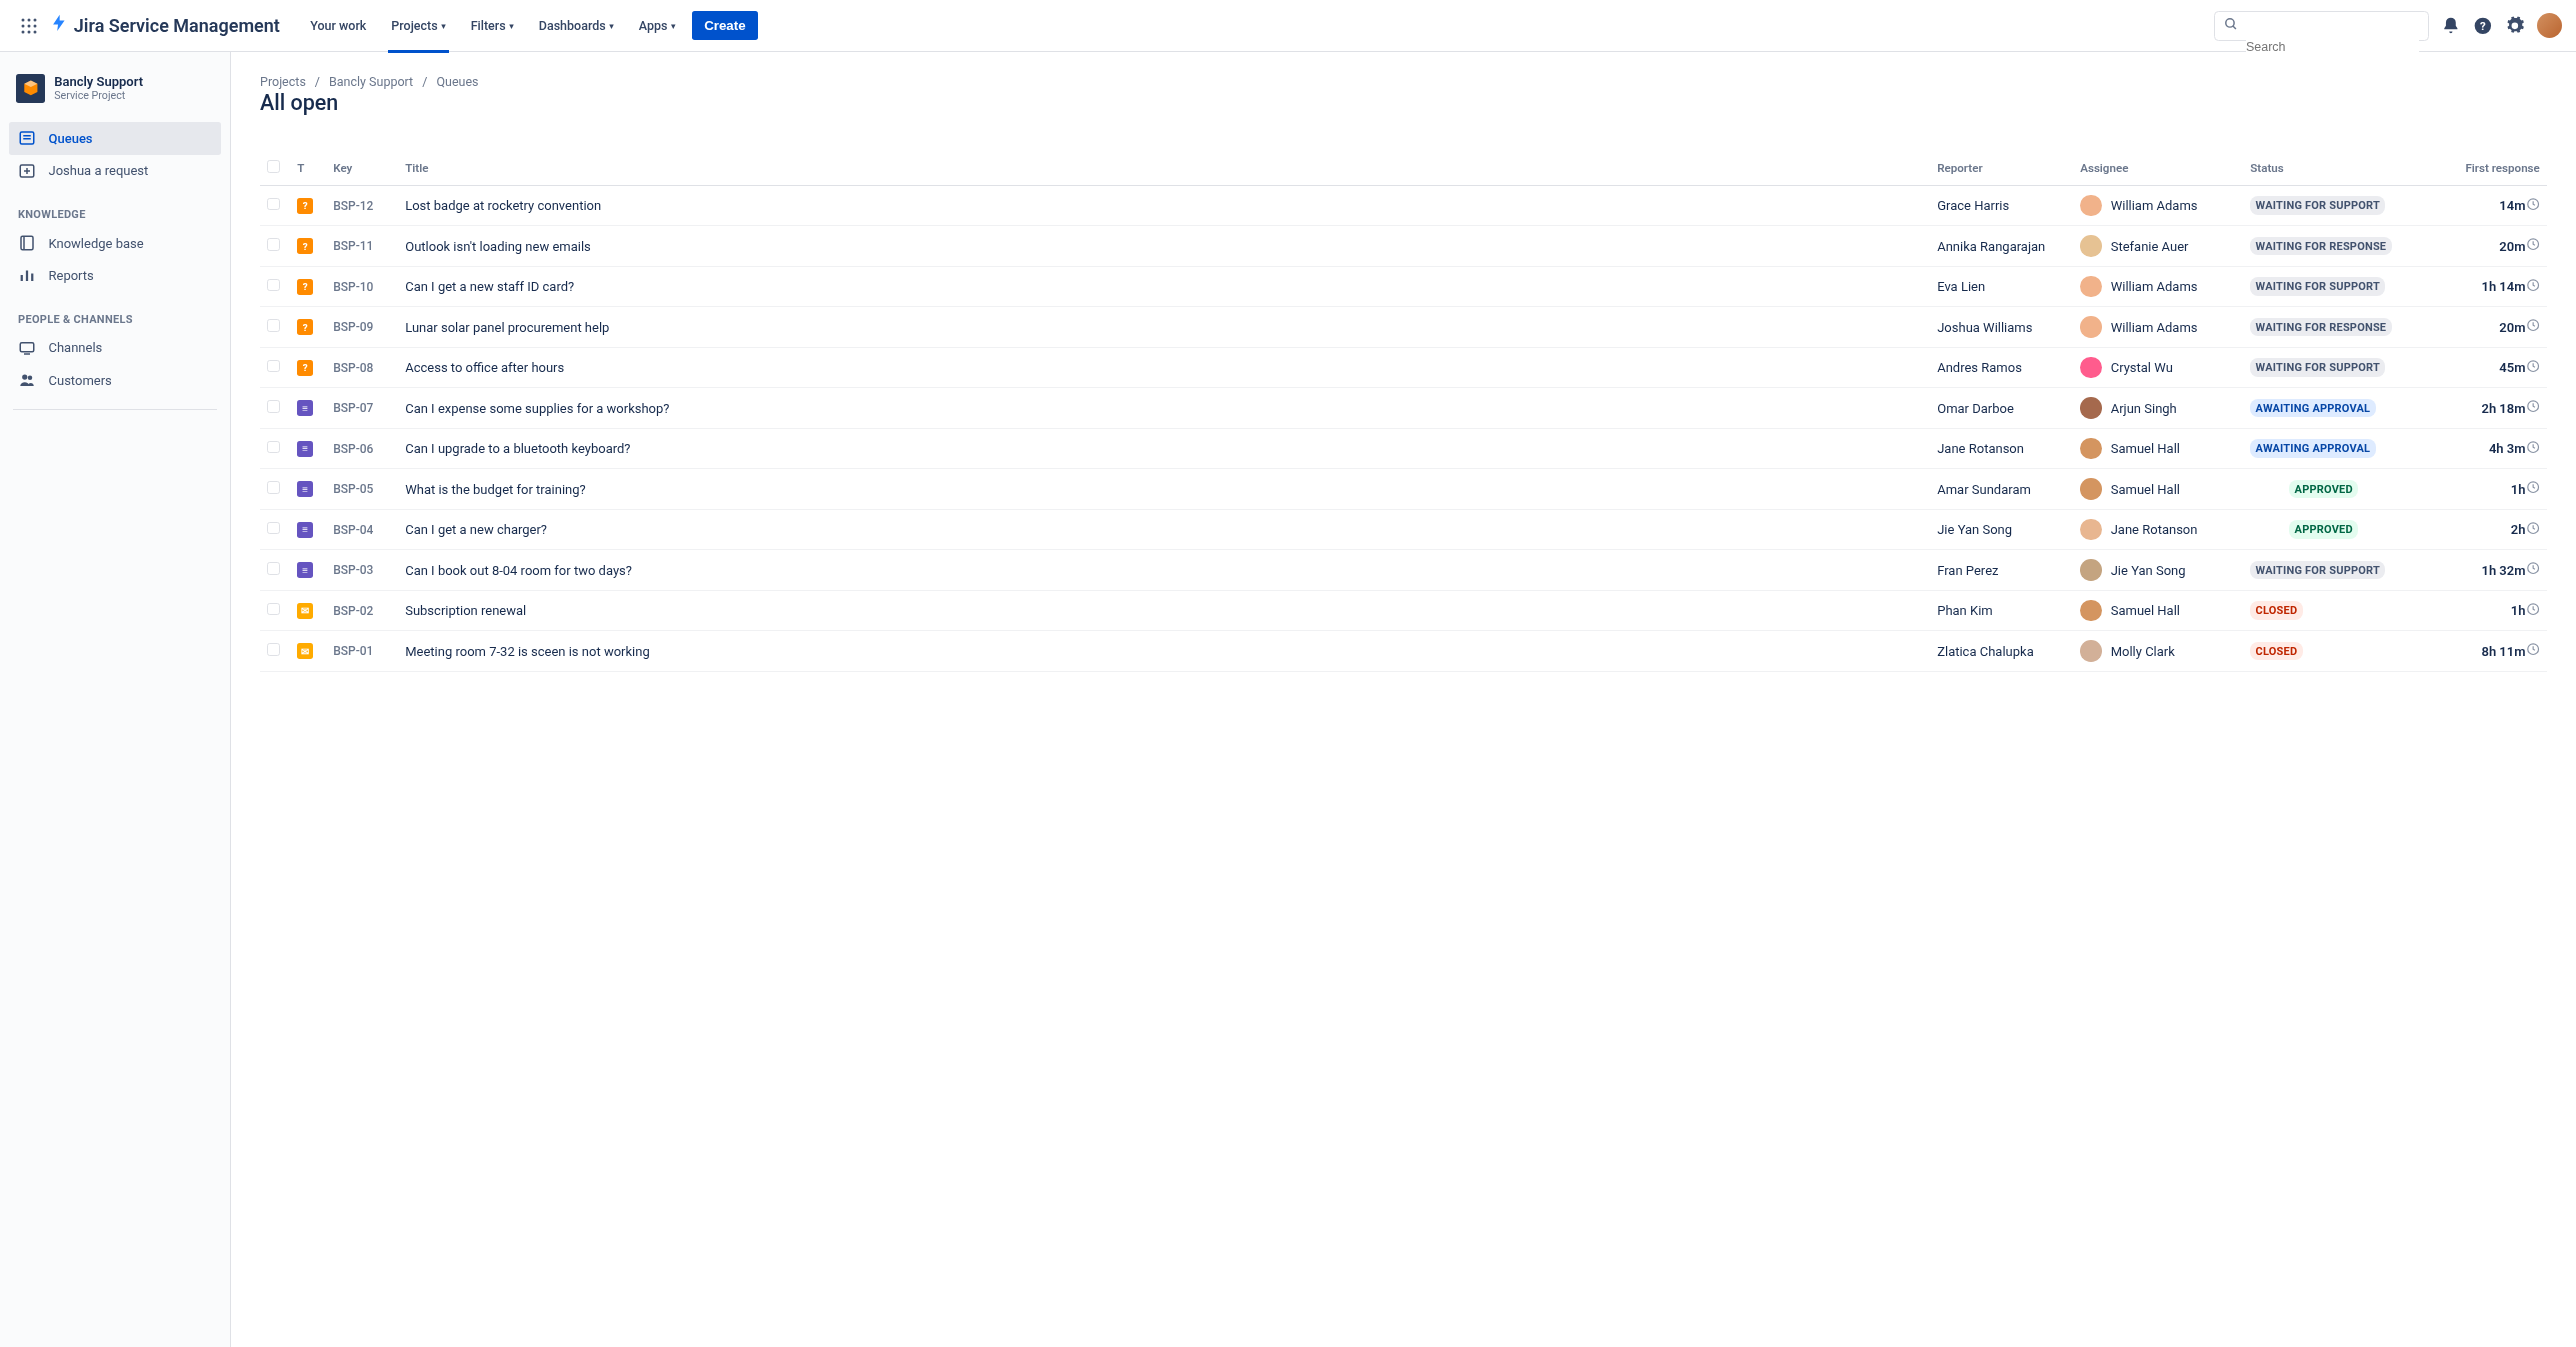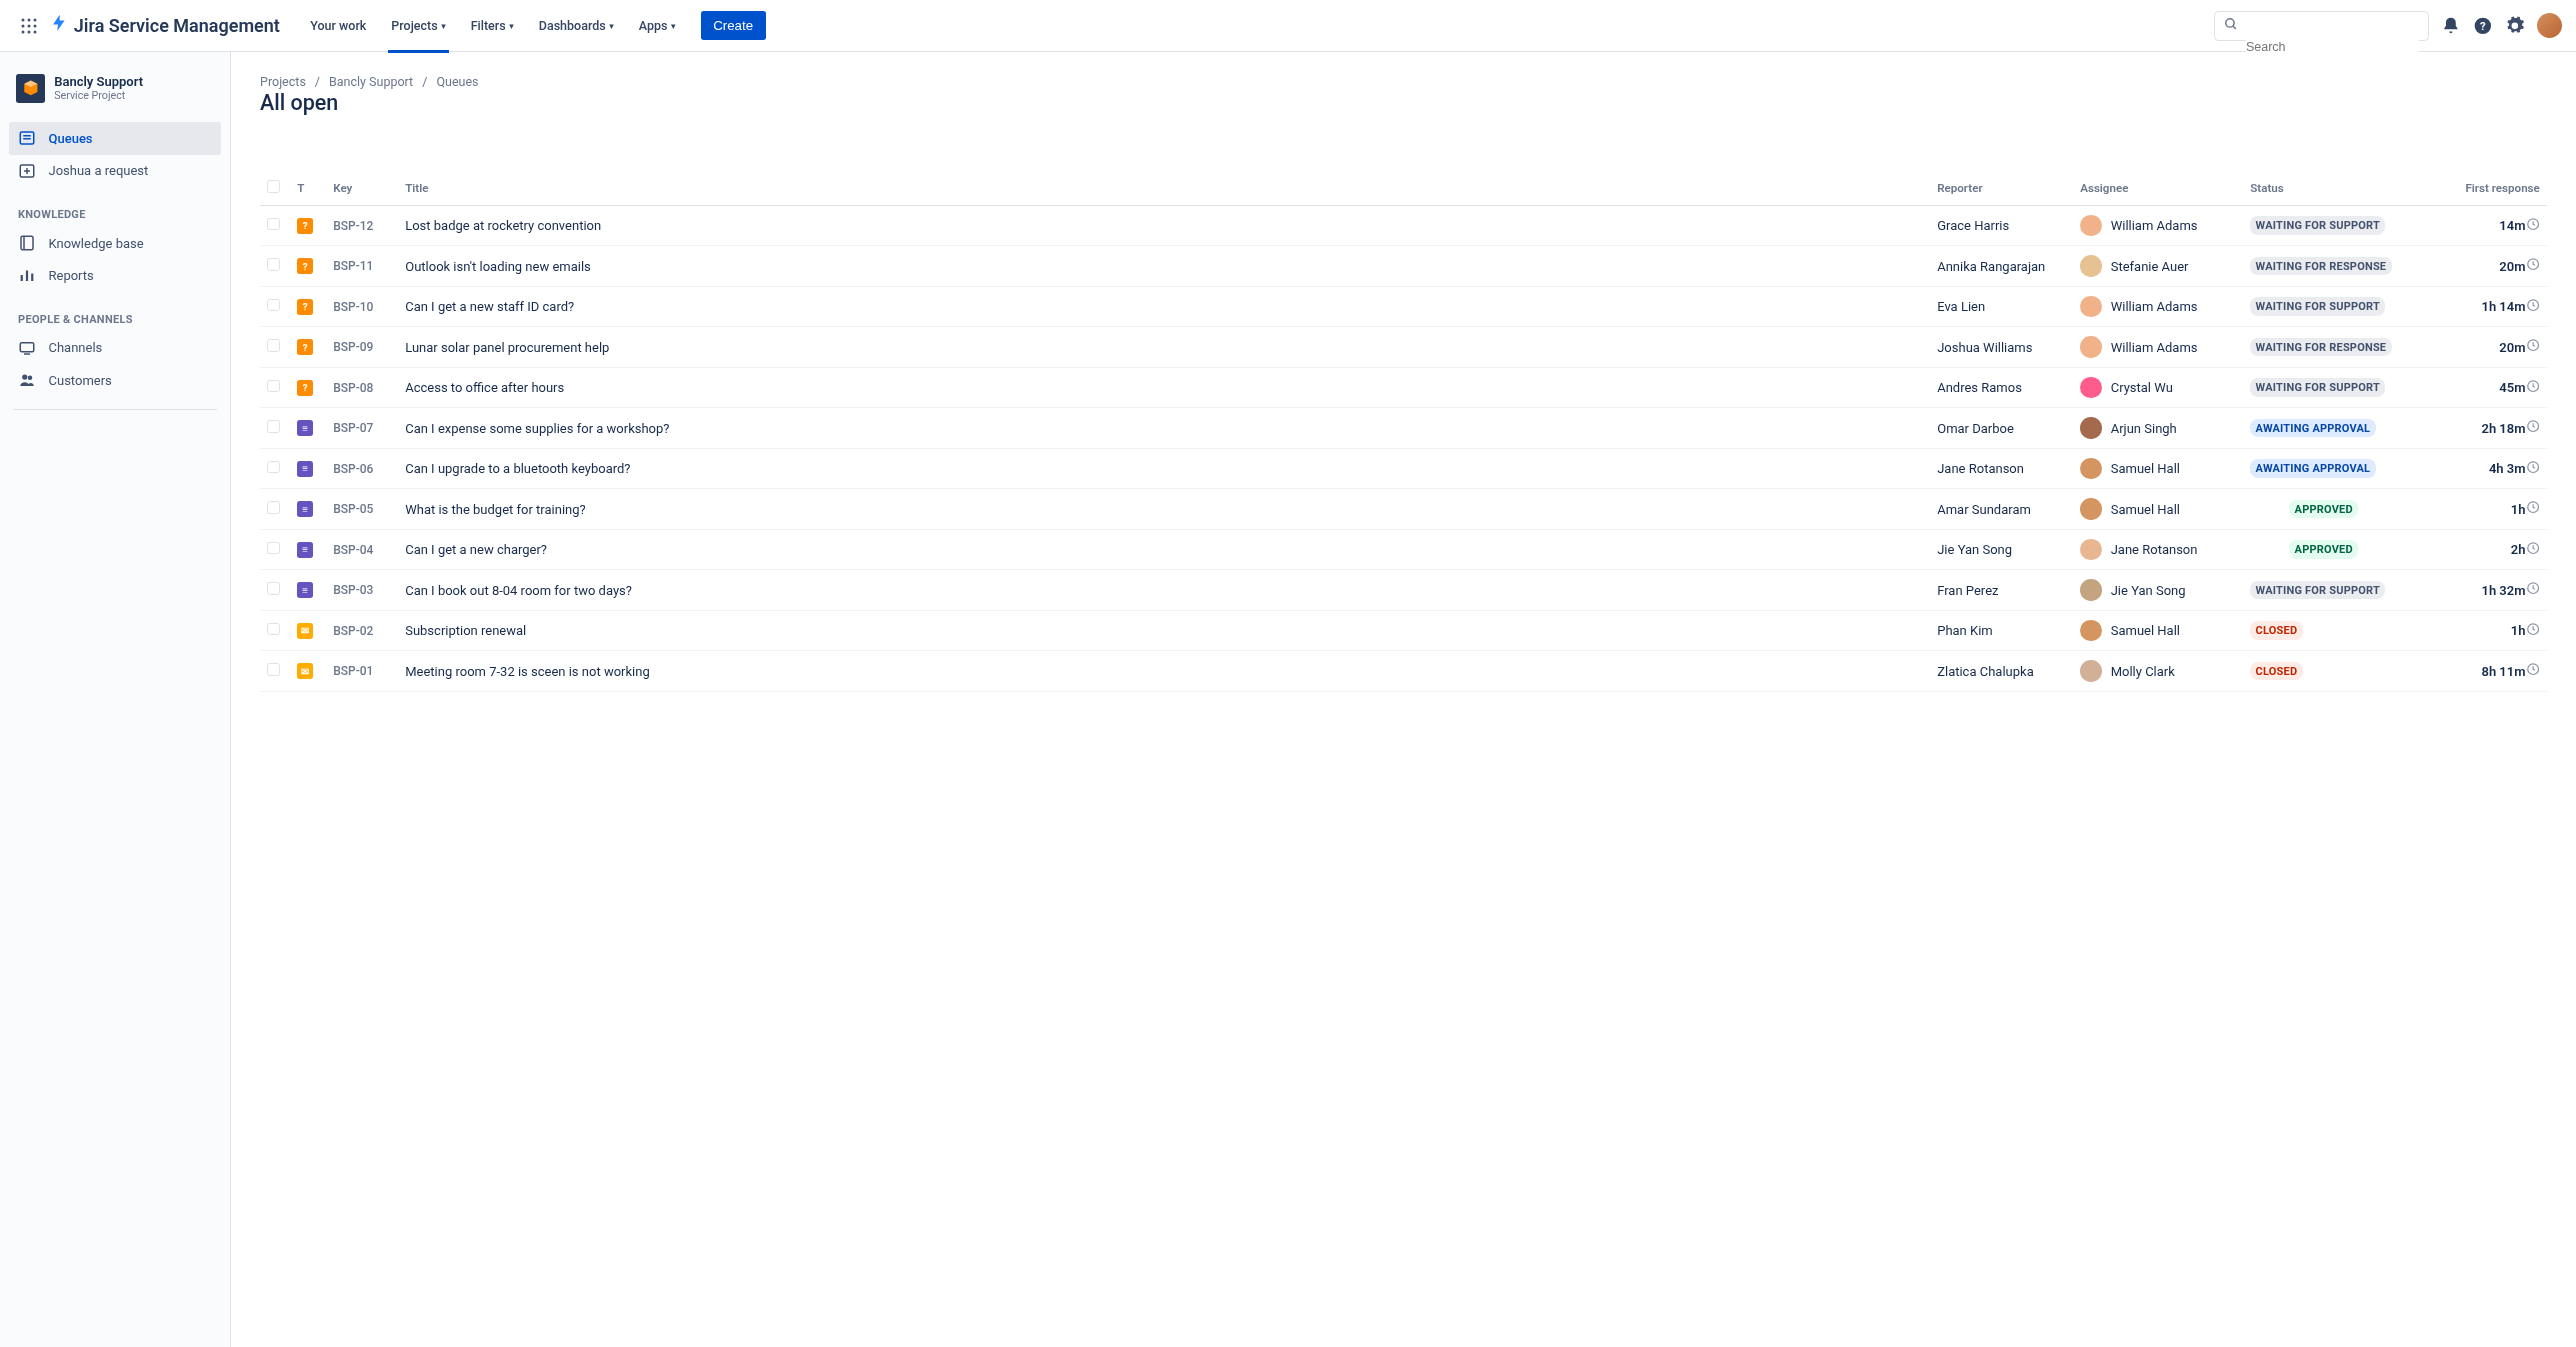--- a/index.html
+++ b/index.html
@@ -6,21 +6,21 @@
 body { font-family: -apple-system, BlinkMacSystemFont, "Segoe UI", Roboto, sans-serif; font-size: 12.5px; color: #172b4d; background: #fff; }
 .header { display: flex; align-items: center; height: 52px; padding: 0 14.3px; border-bottom: 0.9px solid #dfe1e6; gap: 5.4px; }
 .app-switcher { width: 29px; height: 29px; display: flex; align-items: center; justify-content: center; cursor: pointer; border-radius: 2.7px; }
 .logo-wrap { display: flex; align-items: center; gap: 5.4px; margin-right: 14.3px; }
 .logo-text { font-size: 18px; font-weight: 600; color: #253858; }
 .logo-bolt { color: #2684ff; font-size: 19.7px; }
 .nav { display: flex; gap: 3.6px; }
 .nav-item { padding: 7.2px 10.7px; font-weight: 500; color: #344563; cursor: pointer; border-radius: 2.7px; display: flex; align-items: center; gap: 3.6px; position: relative; }
 .nav-item.active::after { content: ""; position: absolute; bottom: -12.5px; left: 7.2px; right: 7.2px; height: 2.7px; background: #0052cc; }
 .chev { font-size: 9px; color: #344563; }
-.create-btn { margin-left: 9px; background: #0052cc; color: #fff; font-weight: 400; padding: 7.2px 12.5px; border: none; border-radius: 2.7px; cursor: pointer; }
+.create-btn { background: #0052cc; color: #fff; font-weight: 700; padding: 7.2px 12.5px; border: none; border-radius: 2.7px; cursor: pointer; }
 .header-right { margin-left: auto; display: flex; align-items: center; gap: 10.7px; }
 .search-box { width: 215px; height: 30px; border: 1.8px solid #dfe1e6; border-radius: 4.5px; display: flex; align-items: center; padding: 0 9px; gap: 7.2px; }
 .search-box input { border: none; outline: none; flex: 1; font-size: 12.5px; margin-top: 43px; }
 .hicon { width: 21.5px; height: 21.5px; display: flex; align-items: center; justify-content: center; cursor: pointer; color: #344563; }
 .avatar-top { width: 25px; height: 25px; border-radius: 50%; background: linear-gradient(135deg,#d29060,#ba6530); }
 .body { display: flex; height: calc(100vh - 52px); justify-content: flex-end; }
 .sidebar { width: 231px; background: #fafbfc; border-right: 0.9px solid #dfe1e6; padding: 21.5px 9px; overflow-y: auto; flex-shrink: 0; }
 .proj-header { display: flex; align-items: center; gap: 9px; padding: 0 7.2px 19.7px; }
 .proj-icon { width: 29px; height: 29px; border-radius: 2.7px; background: #253858; display: flex; align-items: center; justify-content: center; color: #ff8b00; font-weight: bold; font-size: 16px; }
 .proj-name { font-weight: 600; font-size: 13px; color: #172b4d; }
@@ -28,21 +28,21 @@
 .nav-group { margin-bottom: 12.5px; }
 .group-label { font-size: 11px; font-weight: 700; color: #6b778c; padding: 9px 9px 5.4px; letter-spacing: 0.3px; }
 .side-item { display: flex; align-items: center; gap: 12.5px; padding: 7.2px 9px; border-radius: 2.7px; cursor: pointer; color: #42526e; font-size: 13px; }
 .side-item.active { background: #e6e8ed; color: #0052cc; font-weight: 500; }
 .side-icon { width: 18px; height: 18px; display: flex; align-items: center; justify-content: center; }
 .divider { height: 0.9px; background: #dfe1e6; margin: 9px 3.6px; }
 .main { flex: 1; padding: 21.5px 29px; overflow: auto; }
 .breadcrumb { display: flex; gap: 9px; font-size: 12.5px; color: #6b778c; margin-bottom: 1.8px; }
 .breadcrumb span { cursor: pointer; }
 .breadcrumb .sep { color: #6b778c; }
-.page-title { font-size: 21.5px; font-weight: 500; color: #172b4d; margin-bottom: 56px; }
+.page-title { font-size: 21.5px; font-weight: 500; color: #172b4d; margin-bottom: 36px; }
 table { width: 100%; border-collapse: collapse; }
 th { text-align: left; font-weight: 600; font-size: 11.6px; color: #6b778c; padding: 9px 7.2px; border-bottom: 1.8px solid #dfe1e6; }
 th.right, td.right { text-align: right; }
 td { padding: 9px 7.2px; border-bottom: 0.9px solid #f0f1f3; font-size: 13px; color: #172b4d; vertical-align: middle; }
 .chk { width: 12.5px; height: 12.5px; border: 1.8px solid #dfe1e6; border-radius: 2.7px; display: inline-block; cursor: pointer; }
 .type-ic { width: 16px; height: 16px; border-radius: 2.7px; display: inline-flex; align-items: center; justify-content: center; font-size: 9.8px; color: #fff; font-weight: bold; }
 .type-orange { background: #ff8b00; }
 .type-purple { background: #6554c0; }
 .type-yellow { background: #ffab00; }
 .key { color: #6b778c; font-weight: 500; font-size: 12px; }

